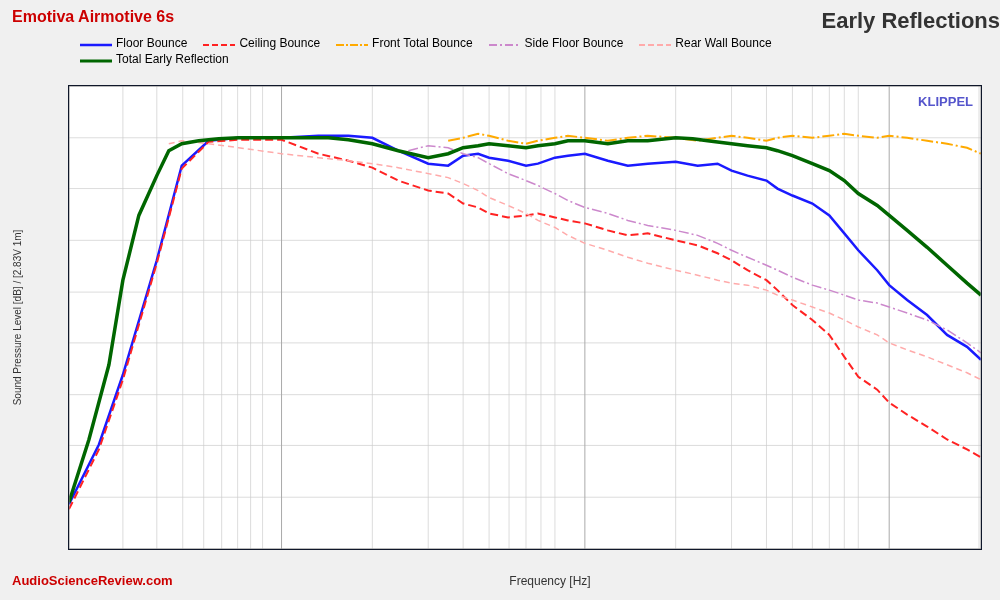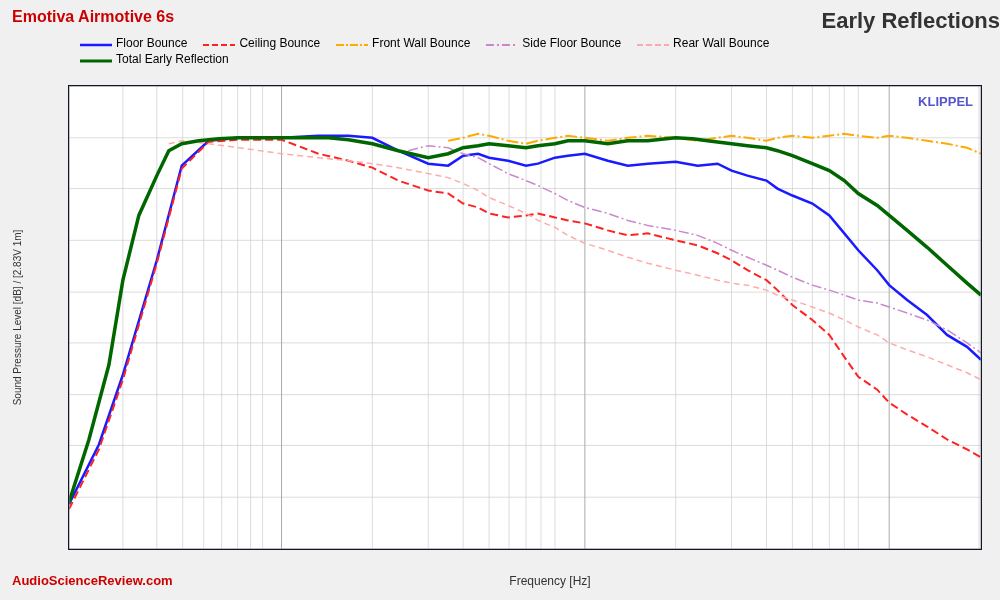--- a/index.html
+++ b/index.html
@@ -111,21 +111,21 @@
       <svg width="32" height="10">
         <line x1="0" y1="5" x2="32" y2="5" stroke="#ff2222" stroke-width="2" stroke-dasharray="6,3"></line>
       </svg>
       <span>Ceiling Bounce</span>
     </div>
 
     <div class="legend-item">
       <svg width="32" height="10">
         <line x1="0" y1="5" x2="32" y2="5" stroke="#ffaa00" stroke-width="2" stroke-dasharray="8,2,2,2"></line>
       </svg>
-      <span>Front Wall Bounce</span>
+      <span>Front Total Bounce</span>
     </div>
 
     <div class="legend-item">
       <svg width="32" height="10">
         <line x1="0" y1="5" x2="32" y2="5" stroke="#cc88cc" stroke-width="2" stroke-dasharray="8,3,2,3"></line>
       </svg>
       <span>Side Floor Bounce</span>
     </div>
 
     <div class="legend-item">

